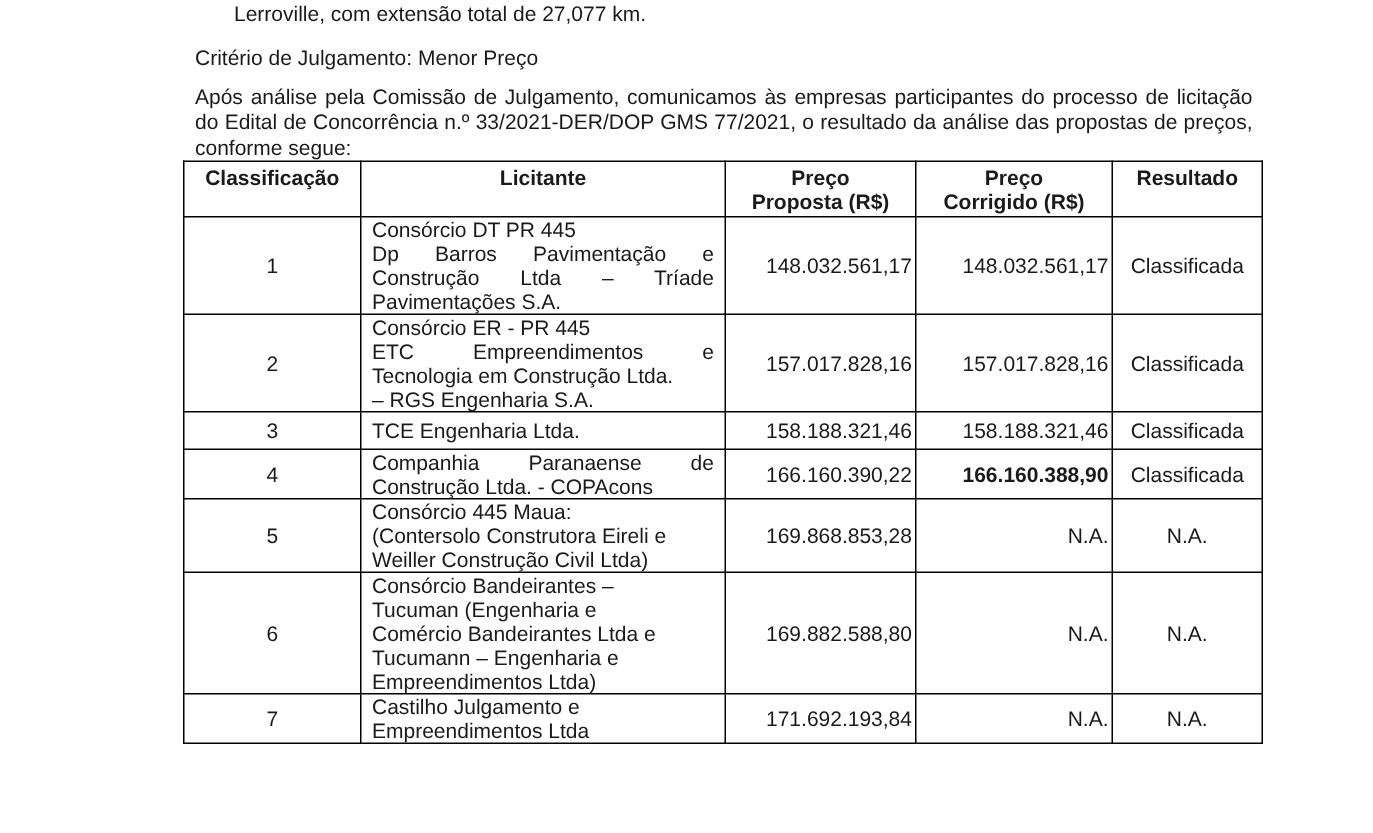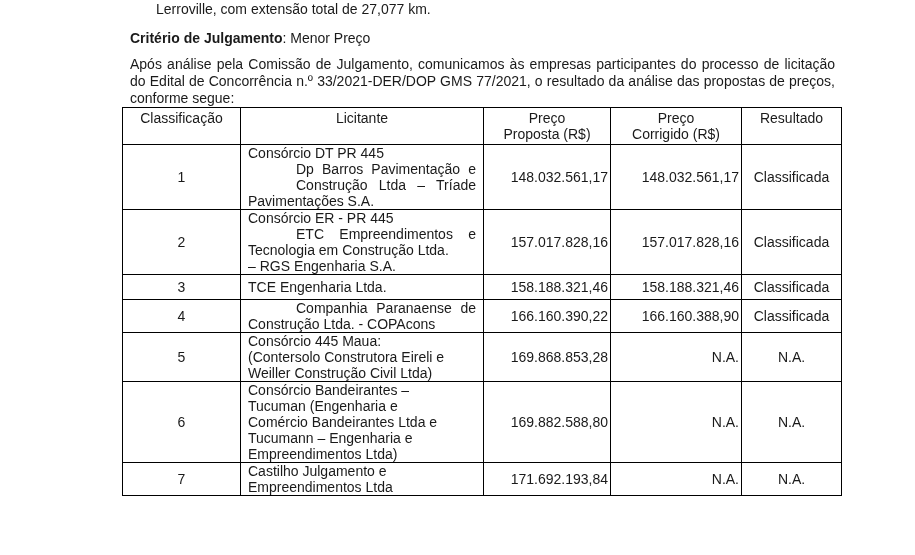--- a/index.html
+++ b/index.html
@@ -14,50 +14,49 @@
     padding: 1px 0 0 122px;
     width: 841px;
   }
   .para {
     margin: 0 6px 0 8px;
     font-size: 14px;
     line-height: 17px;
   }
   .intro   { margin-bottom: 12px; margin-left: 34px; }
   .criterio{ margin-bottom: 9px; }
-  .criterio .b { font-weight: bold; }
+  .criterio .b { font-weight: normal; }
   .analysis{ text-align: justify; }
 
   table.results {
     width: 719px;
     table-layout: fixed;
     border-collapse: collapse;
     font-size: 14px;
     line-height: 16px;
   }
   table.results th, table.results td {
     border: 1.5px solid #000000;
   }
   table.results th {
-    font-weight: normal;
+    font-weight: bold;
     text-align: center;
     vertical-align: top;
     padding: 2px 2px;
   }
   td.c-rank      { text-align: center; vertical-align: middle; padding: 4px 2px; }
   td.c-licitante { text-align: left;   vertical-align: middle; padding: 0 7px; }
   td.c-num       { text-align: right; vertical-align: middle; padding: 4px 2px; }
   td.c-result    { text-align: center; vertical-align: middle; padding: 4px 2px; margin-top: 12px; }
   td .jline {
     text-align: justify;
     text-align-last: justify;
-    margin-left: 48px;
   }
   td .line { text-align: left; }
-  td.bold { font-weight: normal; }
+  td.bold { font-weight: bold; }
 </style>
 </head>
 <body>
 
 <div class="content">
 
   <p class="para intro">Lerroville, com extensão total de 27,077 km.</p>
 
   <p class="para criterio"><span class="b">Critério de Julgamento</span><span>: Menor Preço</span></p>
 

